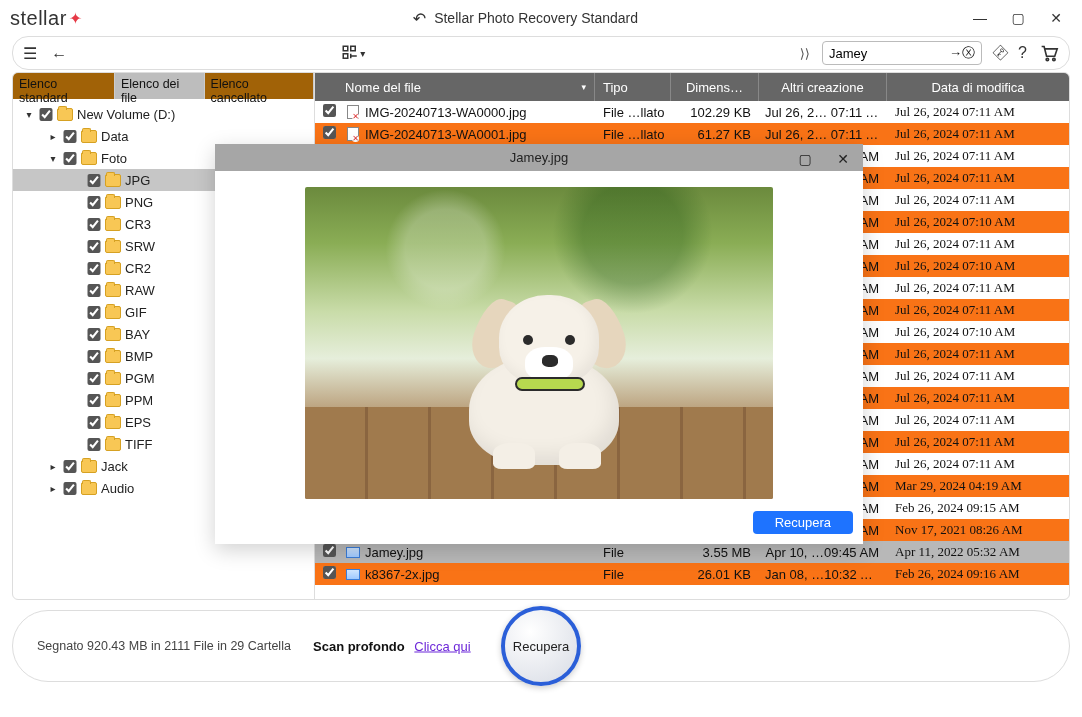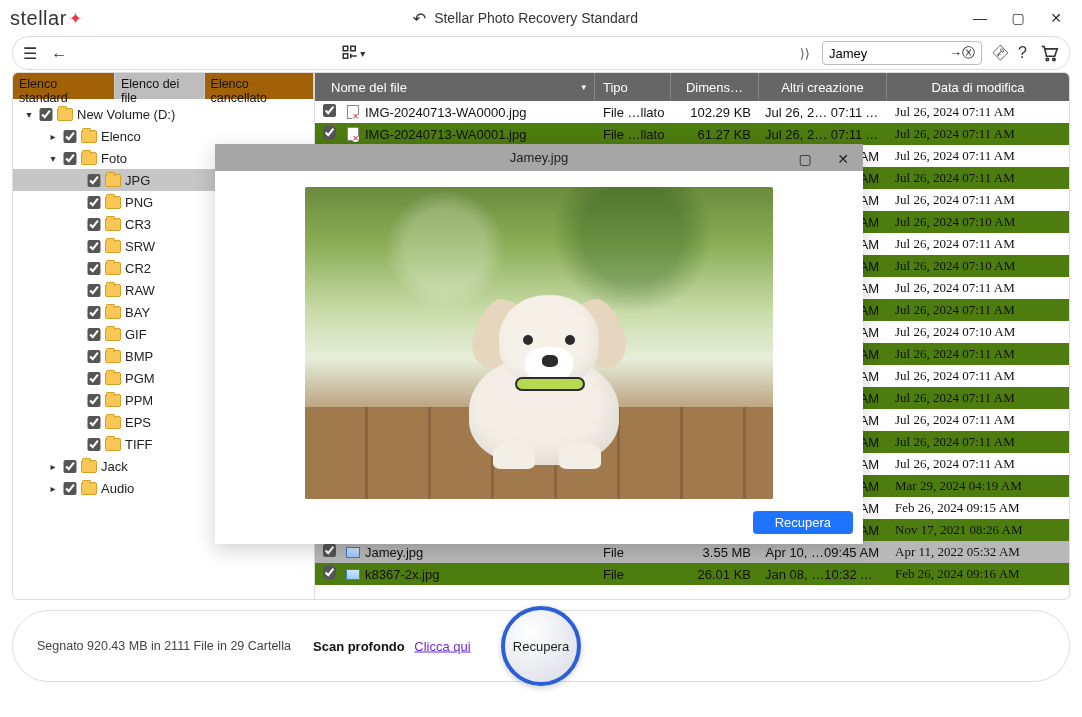--- a/index.html
+++ b/index.html
@@ -45,21 +45,21 @@
 .col { display:flex; align-items:center; padding:0 8px; border-right:1px solid #888; }
 .col.name { flex: 0 0 280px; justify-content:space-between; }
 .col.type { flex: 0 0 76px; }
 .col.size { flex: 0 0 88px; justify-content:center; }
 .col.dc { flex: 0 0 128px; justify-content:center; }
 .col.dm { flex: 1; justify-content:center; border-right:none; }
 .sort-arrow { font-size:9px; }
 
 .filelist { flex:1; overflow:hidden; position:relative; }
 .filerow { display:flex; align-items:center; height:22px; font-size:13px; }
-.filerow.alt { background:#4d7c0f; }
+.filerow.alt { background:#f97316; }
 .filerow.selected { background:#b8b8b8; }
 .filerow .cchk { width:28px; text-align:center; }
 .filerow .cicon { width:20px; display:flex; align-items:center; justify-content:center; }
 .filerow .cname { flex: 0 0 232px; padding-left:2px; overflow:hidden; white-space:nowrap; text-overflow:ellipsis;}
 .filerow .ctype { flex: 0 0 76px; padding-left:8px; overflow:hidden; white-space:nowrap; text-overflow:ellipsis;}
 .filerow .csize { flex: 0 0 88px; text-align:right; padding-right:8px;}
 .filerow .cdc { flex: 0 0 128px; padding-left:6px; overflow:hidden; white-space:nowrap; text-overflow:ellipsis;}
 .filerow .cdm { flex:1; padding-left:8px; overflow:hidden; white-space:nowrap;font-family:Liberation Serif, serif;}
 
 .file-icon-img { width:14px; height:11px; border:1px solid #3b7dd8; background:linear-gradient(#cfe5ff,#9fc9ff); }
@@ -168,21 +168,21 @@
       <div class="tree-row" style="padding-left:10px;">
         <span class="caret">▾</span>
           <input type="checkbox" class="chk" checked="" style="">
           <span class="fld drive"></span>
         <span class="label">New Volume (D:)</span>
       </div>
       <div class="tree-row" style="padding-left:34px;">
         <span class="caret">▸</span>
           <input type="checkbox" class="chk" checked="" style="">
           <span class="fld"></span>
-        <span class="label">Elenco</span>
+        <span class="label">Data</span>
       </div>
       <div class="tree-row" style="padding-left:34px;">
         <span class="caret">▾</span>
           <input type="checkbox" class="chk" checked="" style="">
           <span class="fld"></span>
         <span class="label">Foto</span>
       </div>
       <div id="fmt-container">
           <div class="tree-row selected" style="padding-left: 58px;">
             <span class="caret"></span>
@@ -217,27 +217,27 @@
           <div class="tree-row" style="padding-left: 58px;">
             <span class="caret"></span>
             <input type="checkbox" class="chk" checked="" style="">
             <span class="fld"></span>
             <span class="label">RAW</span>
           </div>
           <div class="tree-row" style="padding-left: 58px;">
             <span class="caret"></span>
             <input type="checkbox" class="chk" checked="" style="">
             <span class="fld"></span>
+            <span class="label">GIF</span>
+          </div>
+          <div class="tree-row" style="padding-left: 58px;">
+            <span class="caret"></span>
+            <input type="checkbox" class="chk" checked="" style="">
+            <span class="fld"></span>
             <span class="label">BAY</span>
-          </div>
-          <div class="tree-row" style="padding-left: 58px;">
-            <span class="caret"></span>
-            <input type="checkbox" class="chk" checked="" style="">
-            <span class="fld"></span>
-            <span class="label">GIF</span>
           </div>
           <div class="tree-row" style="padding-left: 58px;">
             <span class="caret"></span>
             <input type="checkbox" class="chk" checked="" style="">
             <span class="fld"></span>
             <span class="label">BMP</span>
           </div>
           <div class="tree-row" style="padding-left: 58px;">
             <span class="caret"></span>
             <input type="checkbox" class="chk" checked="" style="">
@@ -273,21 +273,21 @@
         <span class="caret">▸</span>
           <input type="checkbox" class="chk" checked="" style="">
           <span class="fld"></span>
         <span class="label">Audio</span>
       </div>
     </div>
   </div>
 
   <div class="filepanel">
     <div class="filehead">
-      <div class="col name" style="padding-left:16px;">
+      <div class="col name" style="padding-left:30px;">
         <span>Nome del file</span>
           <span class="sort-arrow">▾</span>
       </div>
       <div class="col type">
           <span>Tipo</span>
         </div>
       <div class="col size">
           <span>Dimens…</span>
         </div>
       <div class="col dc">

